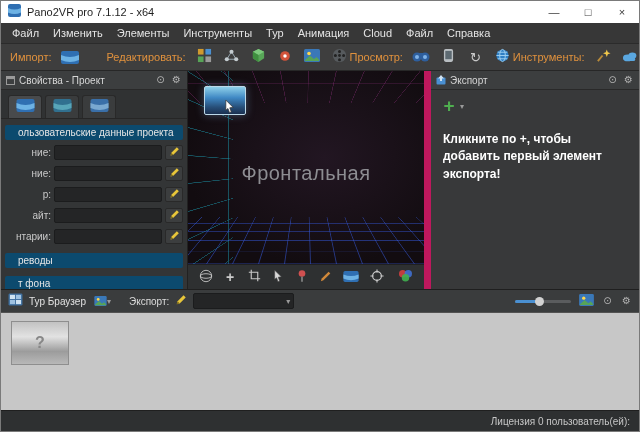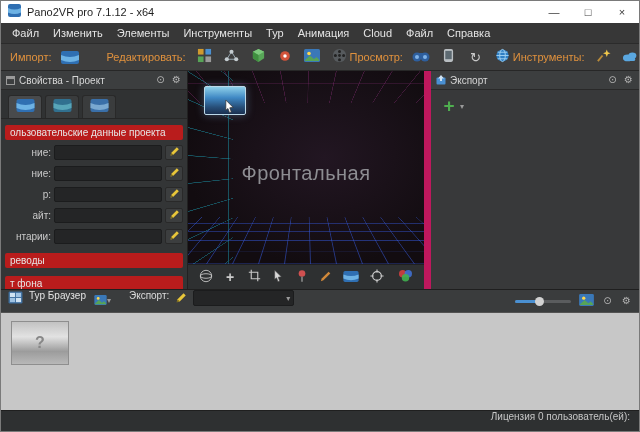--- a/index.html
+++ b/index.html
@@ -33,22 +33,22 @@
   .phead{height:18px;background:#3c3e3f;display:flex;align-items:center;padding:0 5px;border-bottom:1px solid #292929;flex:0 0 auto;}
   .phead-title{font-size:10px;color:#d6d6d6;margin-left:4px;white-space:nowrap;}
   .phead-icons{margin-left:auto;display:flex;gap:5px;align-items:center;}
   .hicon{font-size:10px;color:#b2b2b2;width:11px;text-align:center;line-height:1;}
 
   .tabs{display:flex;gap:3px;padding:5px 7px 0;background:#303233;border-bottom:1px solid #262626;flex:0 0 auto;}
   .tab{width:34px;height:23px;background:#3a3c3d;border:1px solid #292929;border-bottom:none;
     border-radius:3px 3px 0 0;display:flex;align-items:center;justify-content:center;}
   .tab.active{background:#484a4c;}
 
-  .secbar{margin:6px 4px 2px;height:15px;background:#b91c1c;border-radius:2px;display:flex;align-items:center;
-    padding:0 5px;font-size:10px;color:#e6e6e6;overflow:hidden;white-space:nowrap;flex:0 0 auto;}
+  .secbar{margin:6px 4px 2px;height:15px;background:#0c4a6e;border-radius:2px;display:flex;align-items:center;
+    padding:0 13px;font-size:10px;color:#e6e6e6;overflow:hidden;white-space:nowrap;flex:0 0 auto;}
   .field{display:flex;align-items:center;margin:3px 4px;gap:3px;flex:0 0 auto;}
   .flabel{width:46px;text-align:right;font-size:10px;color:#c9c9c9;white-space:nowrap;overflow:hidden;flex:0 0 auto;}
   .finput{flex:1;height:13px;background:#242526;border:1px solid #1b1c1d;border-radius:2px;}
   .pencil{width:18px;height:15px;background:#3c3e3f;border:1px solid #292929;border-radius:2px;
     display:flex;align-items:center;justify-content:center;}
 
   
   .viewer{flex:1;display:flex;flex-direction:column;min-width:0;background:#f9a8d4;}
   .scene{flex:1;position:relative;overflow:hidden;
     background:radial-gradient(ellipse at 58% 45%, #221622 0%, #120c10 72%);}
@@ -80,37 +80,37 @@
   
   .right{width:208px;background:#38393a;border-left:7px solid #be185d;display:flex;flex-direction:column;}
   .add-row{padding:7px 9px 0;display:flex;align-items:center;gap:2px;}
   .plus-btn{display:flex;align-items:center;justify-content:center;width:18px;height:18px;}
   .plus-txt{color:#4fae4f;font-size:19px;font-weight:bold;line-height:16px;}
   .dd{font-size:8px;color:#9a9a9a;}
   .msg{padding:16px 12px;font-size:12px;font-weight:bold;color:#ffffff;line-height:1.45;}
 
   
   .bottom{height:120px;display:flex;flex-direction:column;border-top:1px solid #1f1f1f;flex:0 0 auto;}
-  .bhead{height:22px;background:#3a3c3d;display:flex;gap:6px;padding:0 7px;flex:0 0 auto;}
+  .bhead{height:22px;background:#3a3c3d;display:flex;align-items:center;gap:6px;padding:0 7px;flex:0 0 auto;}
   .btitle{font-size:10px;color:#e2e2e2;white-space:nowrap;}
   .blabel{font-size:10px;color:#dcdcdc;margin-left:10px;}
   .combo{width:96px;height:14px;background:#242526;border:1px solid #1b1c1d;border-radius:2px;
     display:flex;align-items:center;justify-content:flex-end;padding-right:3px;}
   .bhead-right{margin-left:auto;display:flex;align-items:center;gap:8px;}
   .slider{width:56px;display:flex;align-items:center;}
   .track{flex:1;height:3px;background:#5a5c5e;border-radius:2px;position:relative;}
   .fill{position:absolute;left:0;top:0;bottom:0;width:40%;background:#4a90d2;border-radius:2px;}
   .handle{position:absolute;left:36%;top:-3px;width:9px;height:9px;background:#d2d2d2;border-radius:50%;}
   .bcontent{flex:1;background:#c7c7c7;border-top:1px solid #535353;padding:8px 10px;}
   .bthumb{width:58px;height:44px;border:1px solid #8e8e8e;box-sizing:border-box;
     background:linear-gradient(180deg,#c2c2c2 0%,#e2e2e2 35%,#9c9c9c 70%,#b8b8b8 100%);
     display:flex;align-items:center;justify-content:center;font-size:16px;font-weight:bold;color:#878787;}
 
   
-  .statusbar{height:20px;background:#2e3031;display:flex;justify-content:flex-end;
+  .statusbar{height:20px;background:#2e3031;display:flex;align-items:center;justify-content:flex-end;
     padding:0 9px;font-size:10px;color:#c6c6c6;border-top:1px solid #1f1f1f;flex:0 0 auto;}
 </style>
 </head>
 <body>
 
 <div class="window">
 
   <div class="titlebar">
     <span>
       <svg width="13" height="13" viewBox="0 0 13 13">
@@ -420,20 +420,21 @@
           <button class="hicon">⊙</button>
           <button class="hicon">⚙</button>
         </span>
       </div>
       <div class="add-row">
         <button class="plus-btn">
           <span class="plus-txt">+</span>
         </button>
         <span class="dd">▾</span>
       </div>
+      <div class="msg">Кликните по +, чтобы добавить первый элемент экспорта!</div>
     </div>
   </div>
 
   <div class="bottom">
     <div class="bhead">
       <span><svg width="15" height="13" viewBox="0 0 16 14">
             <rect x="0.5" y="0.5" width="15" height="13" rx="1.5" fill="#3f6f9f"></rect>
             <rect x="2" y="2" width="5.5" height="4.5" fill="#cfe2f2"></rect>
             <rect x="8.5" y="2" width="5.5" height="4.5" fill="#9fc2e2"></rect>
             <rect x="2" y="7.5" width="5.5" height="4.5" fill="#9fc2e2"></rect>

